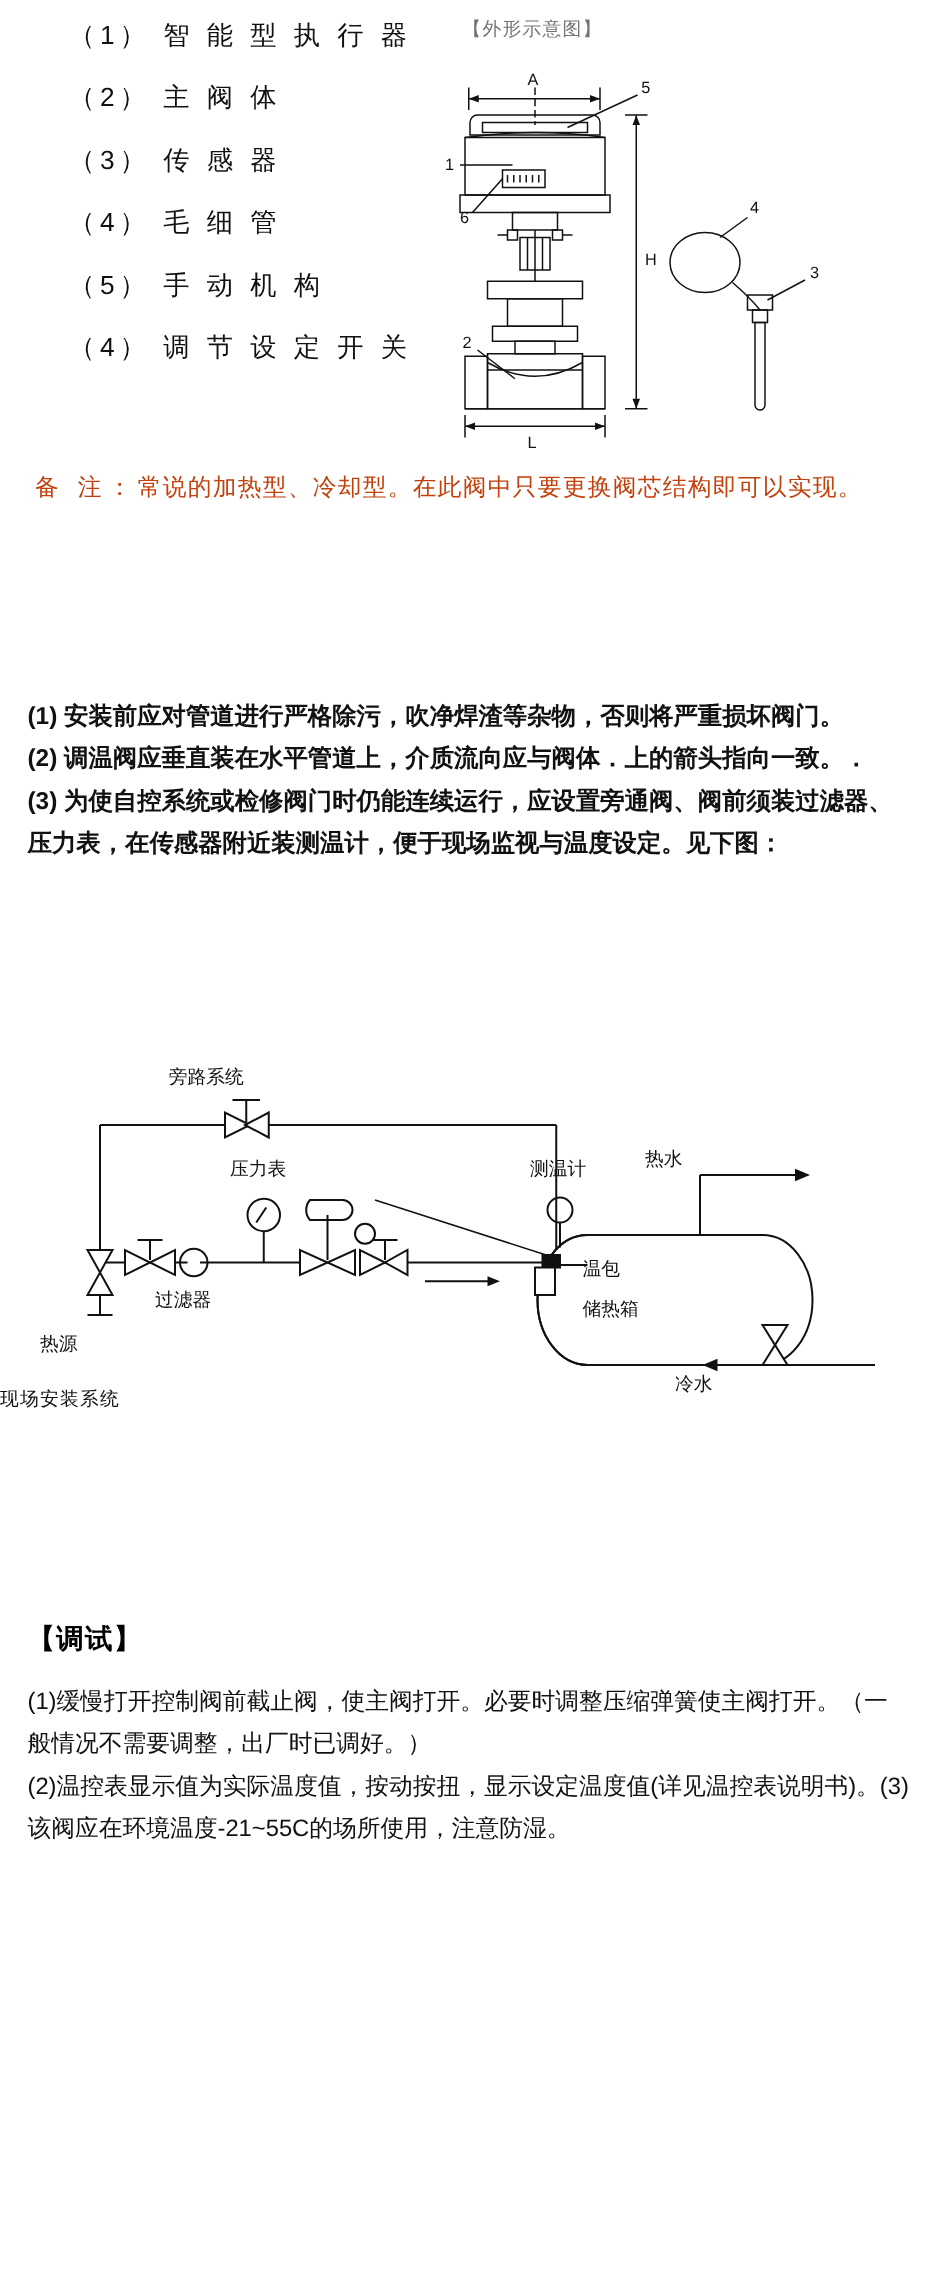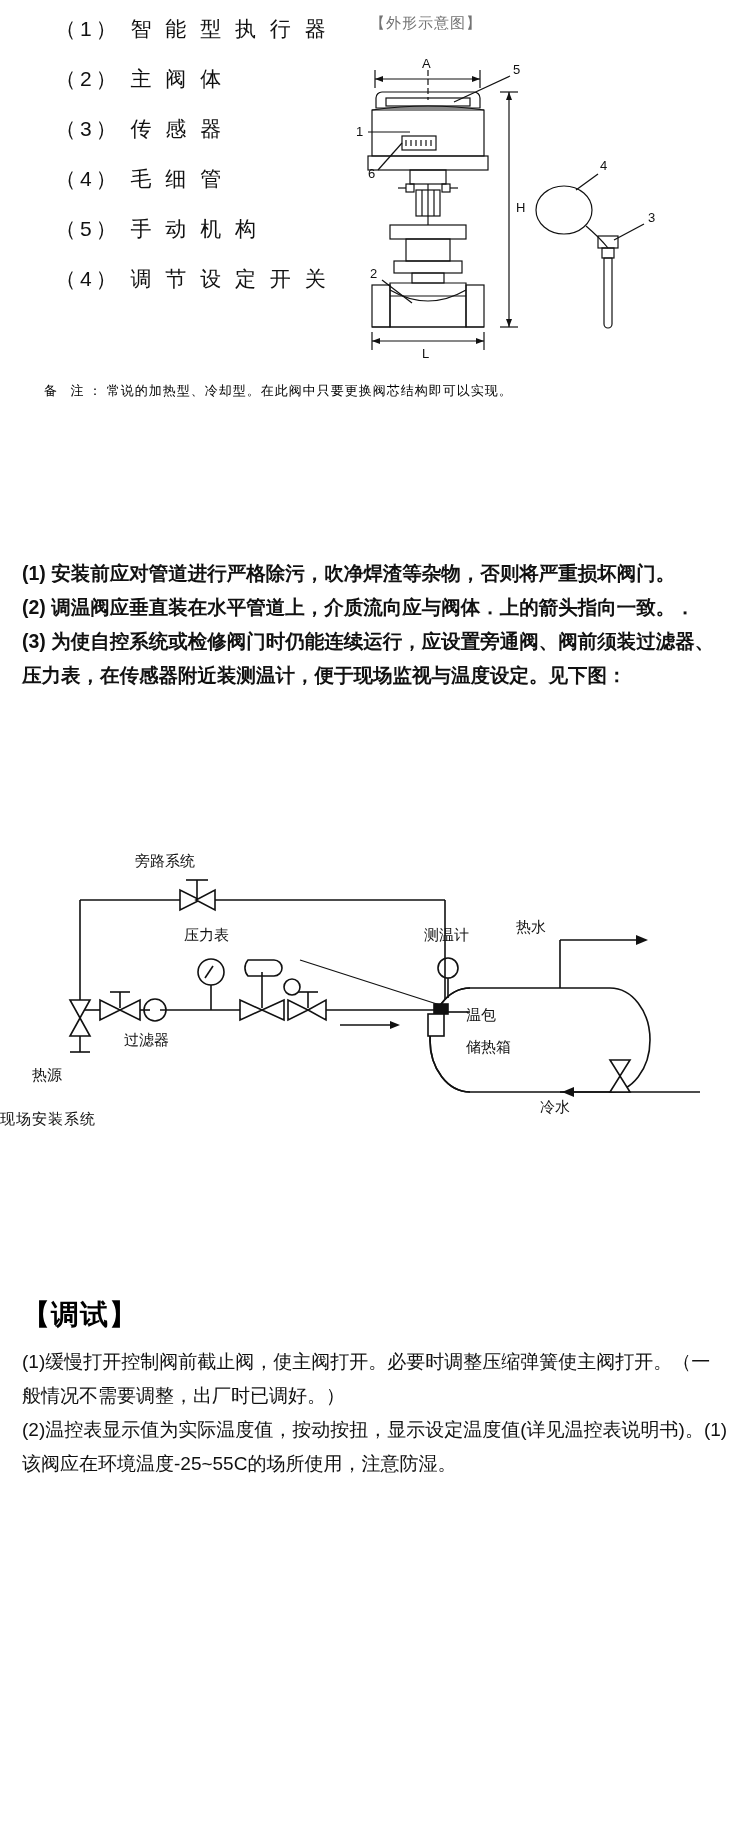--- a/index.html
+++ b/index.html
@@ -24,22 +24,22 @@
 
   
   .fig1{position:absolute;left:350px;top:14px;width:390px;height:350px;}
   .fig1-title{
     position:absolute;left:20px;top:0;font-size:15px;letter-spacing:1px;color:#737373;
   }
   .fig1 svg{position:absolute;left:0;top:26px;}
 
   
   .note{
-    position:absolute;left:44px;top:376px;width:680px;
-    font-size:13px;line-height:30px;color:#000000;letter-spacing:1px;
+    position:absolute;left:28px;top:376px;width:680px;
+    font-size:19px;line-height:30px;color:#c2410c;letter-spacing:1px;
   }
   .note .lbl{letter-spacing:5px;}
 
   
   h1.section{
     position:absolute;left:0;top:462px;width:750px;text-align:center;
     font-size:46px;font-weight:bold;letter-spacing:2px;margin:0;color:#000;
     font-family:"Liberation Sans","DejaVu Sans",sans-serif;
   }
 
@@ -59,21 +59,21 @@
 
   
   .para4{
     position:absolute;left:22px;top:1158px;width:706px;
     font-size:19px;line-height:34px;color:#111;
   }
 
   
   h2.subsection{
     position:absolute;left:22px;top:1296px;margin:0;
-    font-size:28px;font-weight:bold;letter-spacing:1px;color:#000;
+    font-size:22px;font-weight:bold;letter-spacing:1px;color:#000;
   }
 
   .debug{
     position:absolute;left:22px;top:1345px;width:706px;
     font-size:19px;line-height:34px;color:#111;
   }
   .debug p{margin:0;}
 
   
   svg text{font-family:"Liberation Sans","DejaVu Sans",sans-serif;fill:#111;}
@@ -279,16 +279,16 @@
       <text x="466" y="212" font-size="15">储热箱</text>
       <text x="540" y="272" font-size="15">冷水</text>
     </svg>
     <div class="cap">现场安装系统</div>
   </div>
 
 
   <h2 class="subsection">【调试】</h2>
   <div class="debug">
     <p>(1)缓慢打开控制阀前截止阀，使主阀打开。必要时调整压缩弹簧使主阀打开。（一般情况不需要调整，出厂时已调好。）</p>
-    <p>(2)温控表显示值为实际温度值，按动按扭，显示设定温度值(详见温控表说明书)。(1)该阀应在环境温度-25~55C的场所使用，注意防湿。</p>
+    <p>(2)温控表显示值为实际温度值，按动按扭，显示设定温度值(详见温控表说明书)。(3)该阀应在环境温度-21~55C的场所使用，注意防湿。</p>
   </div>
 
 </div>
 
 </body></html>

